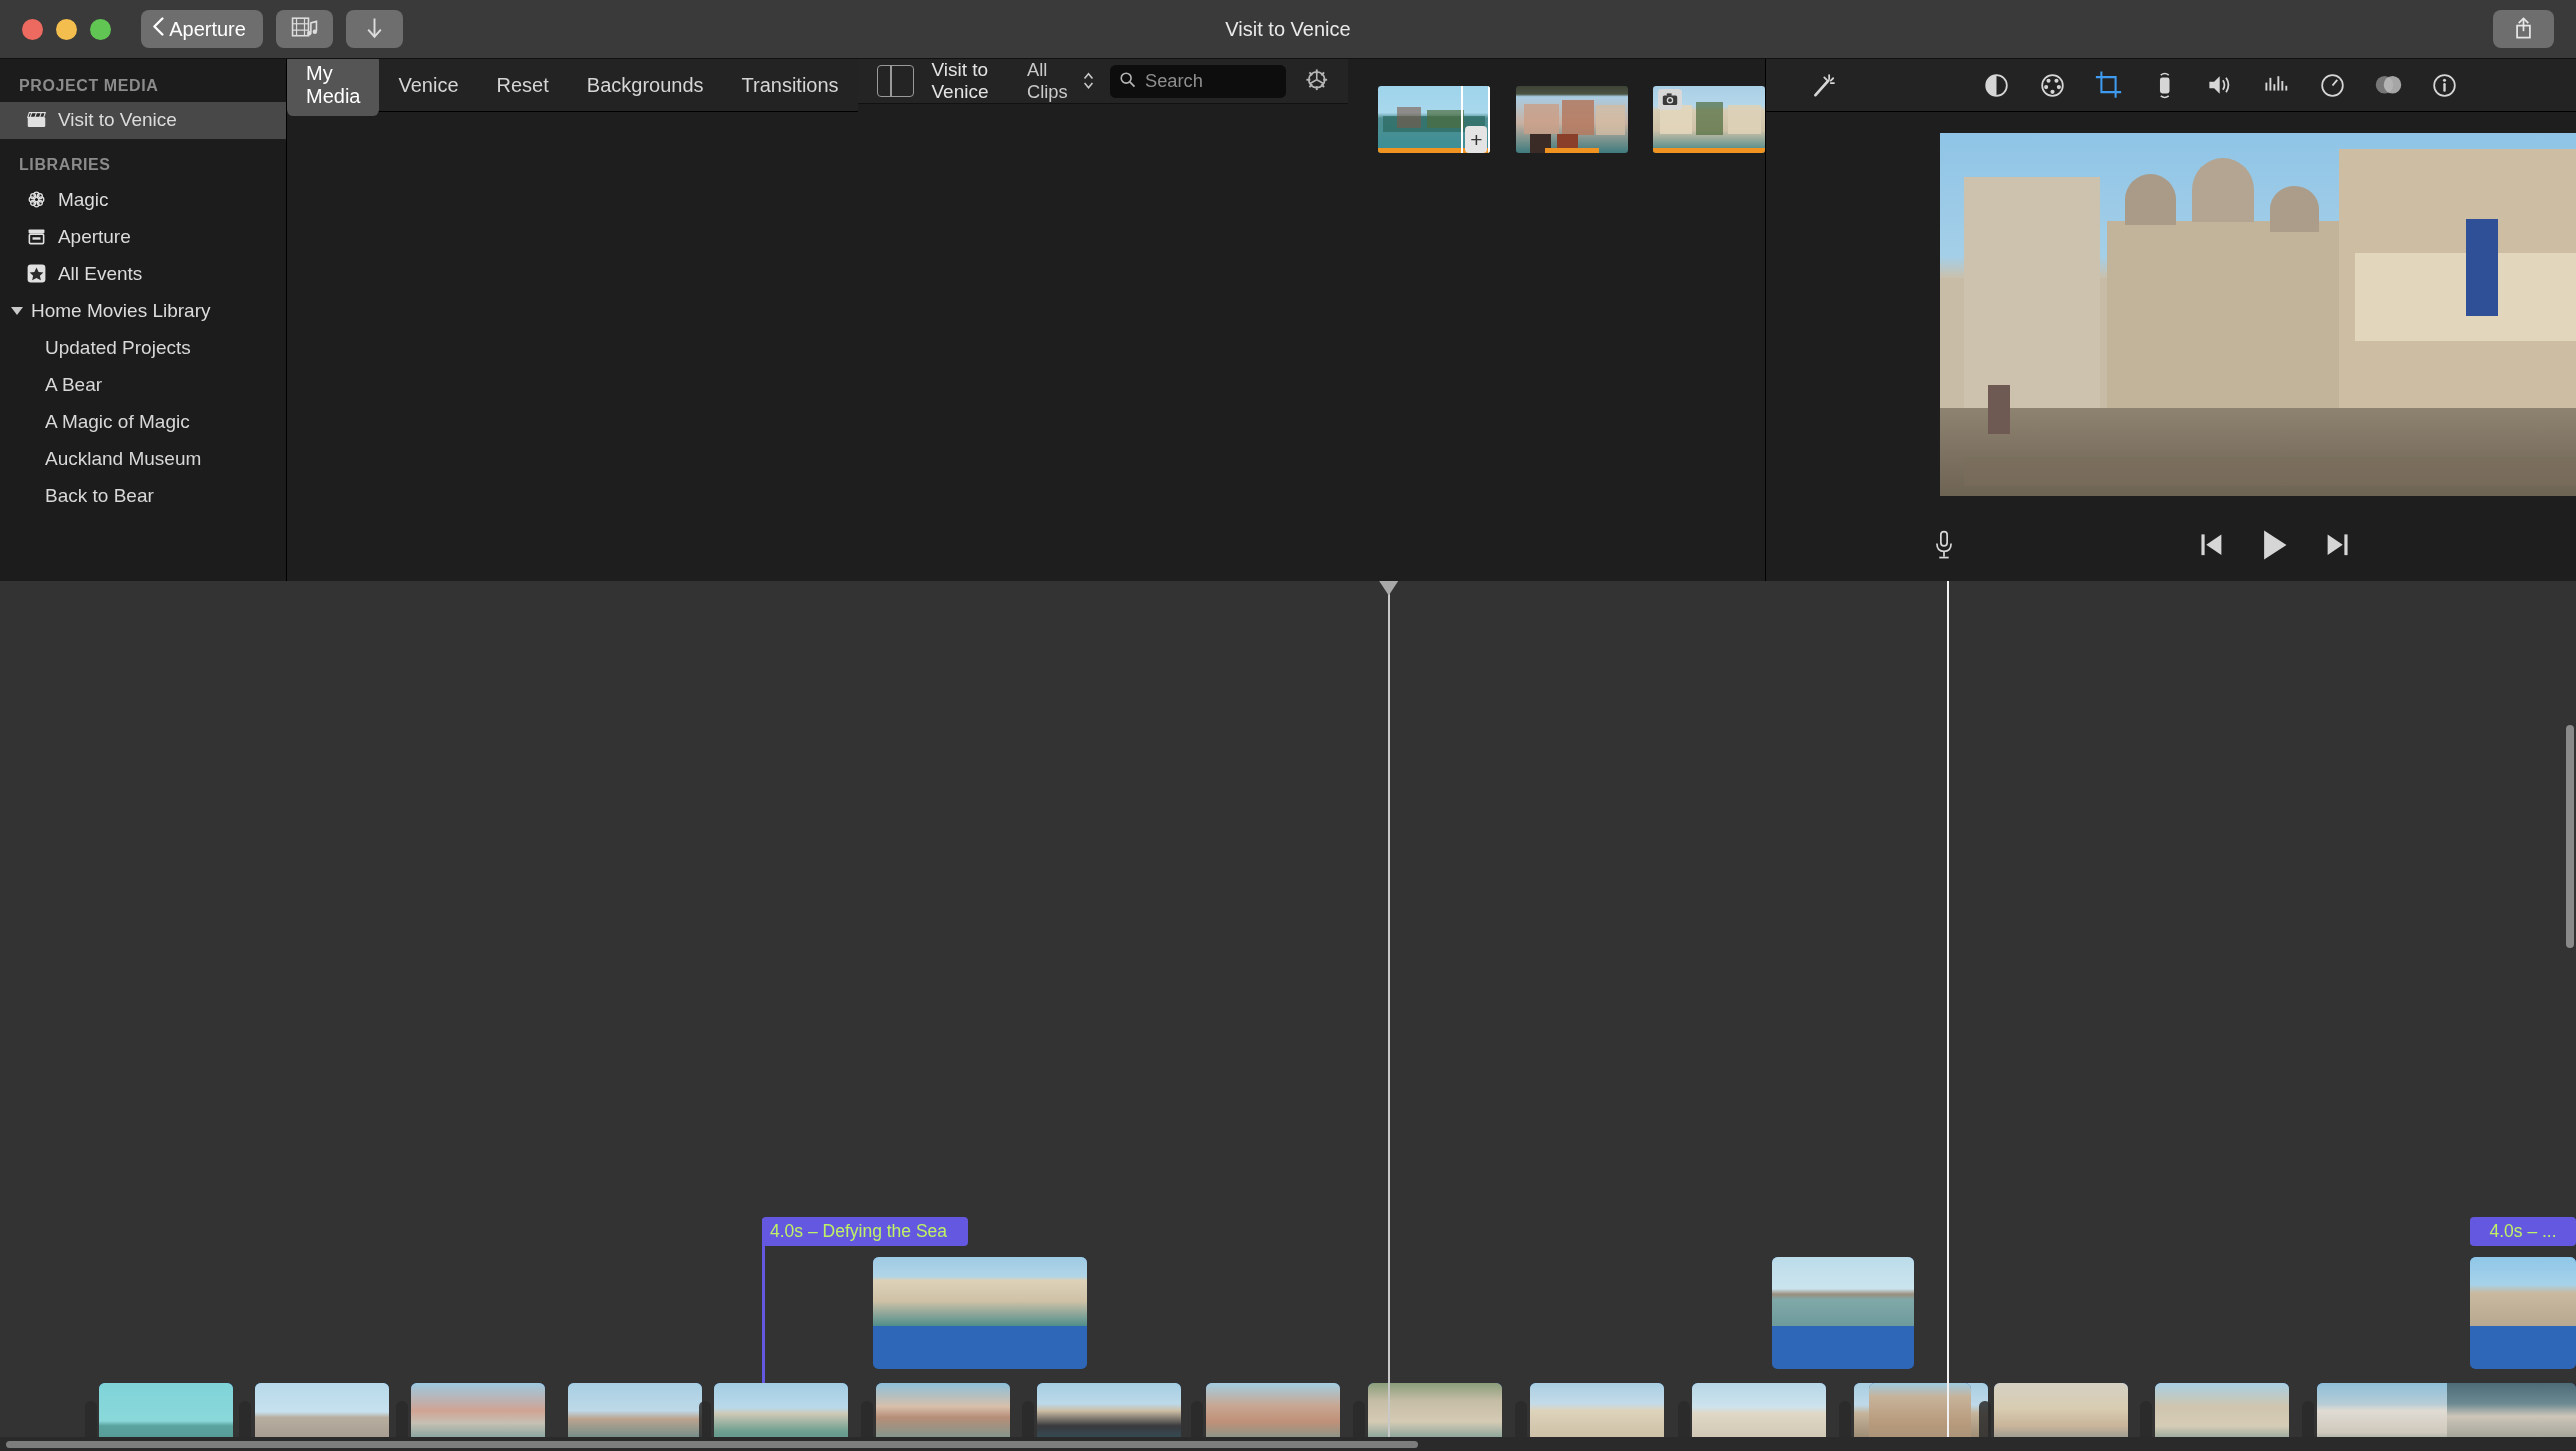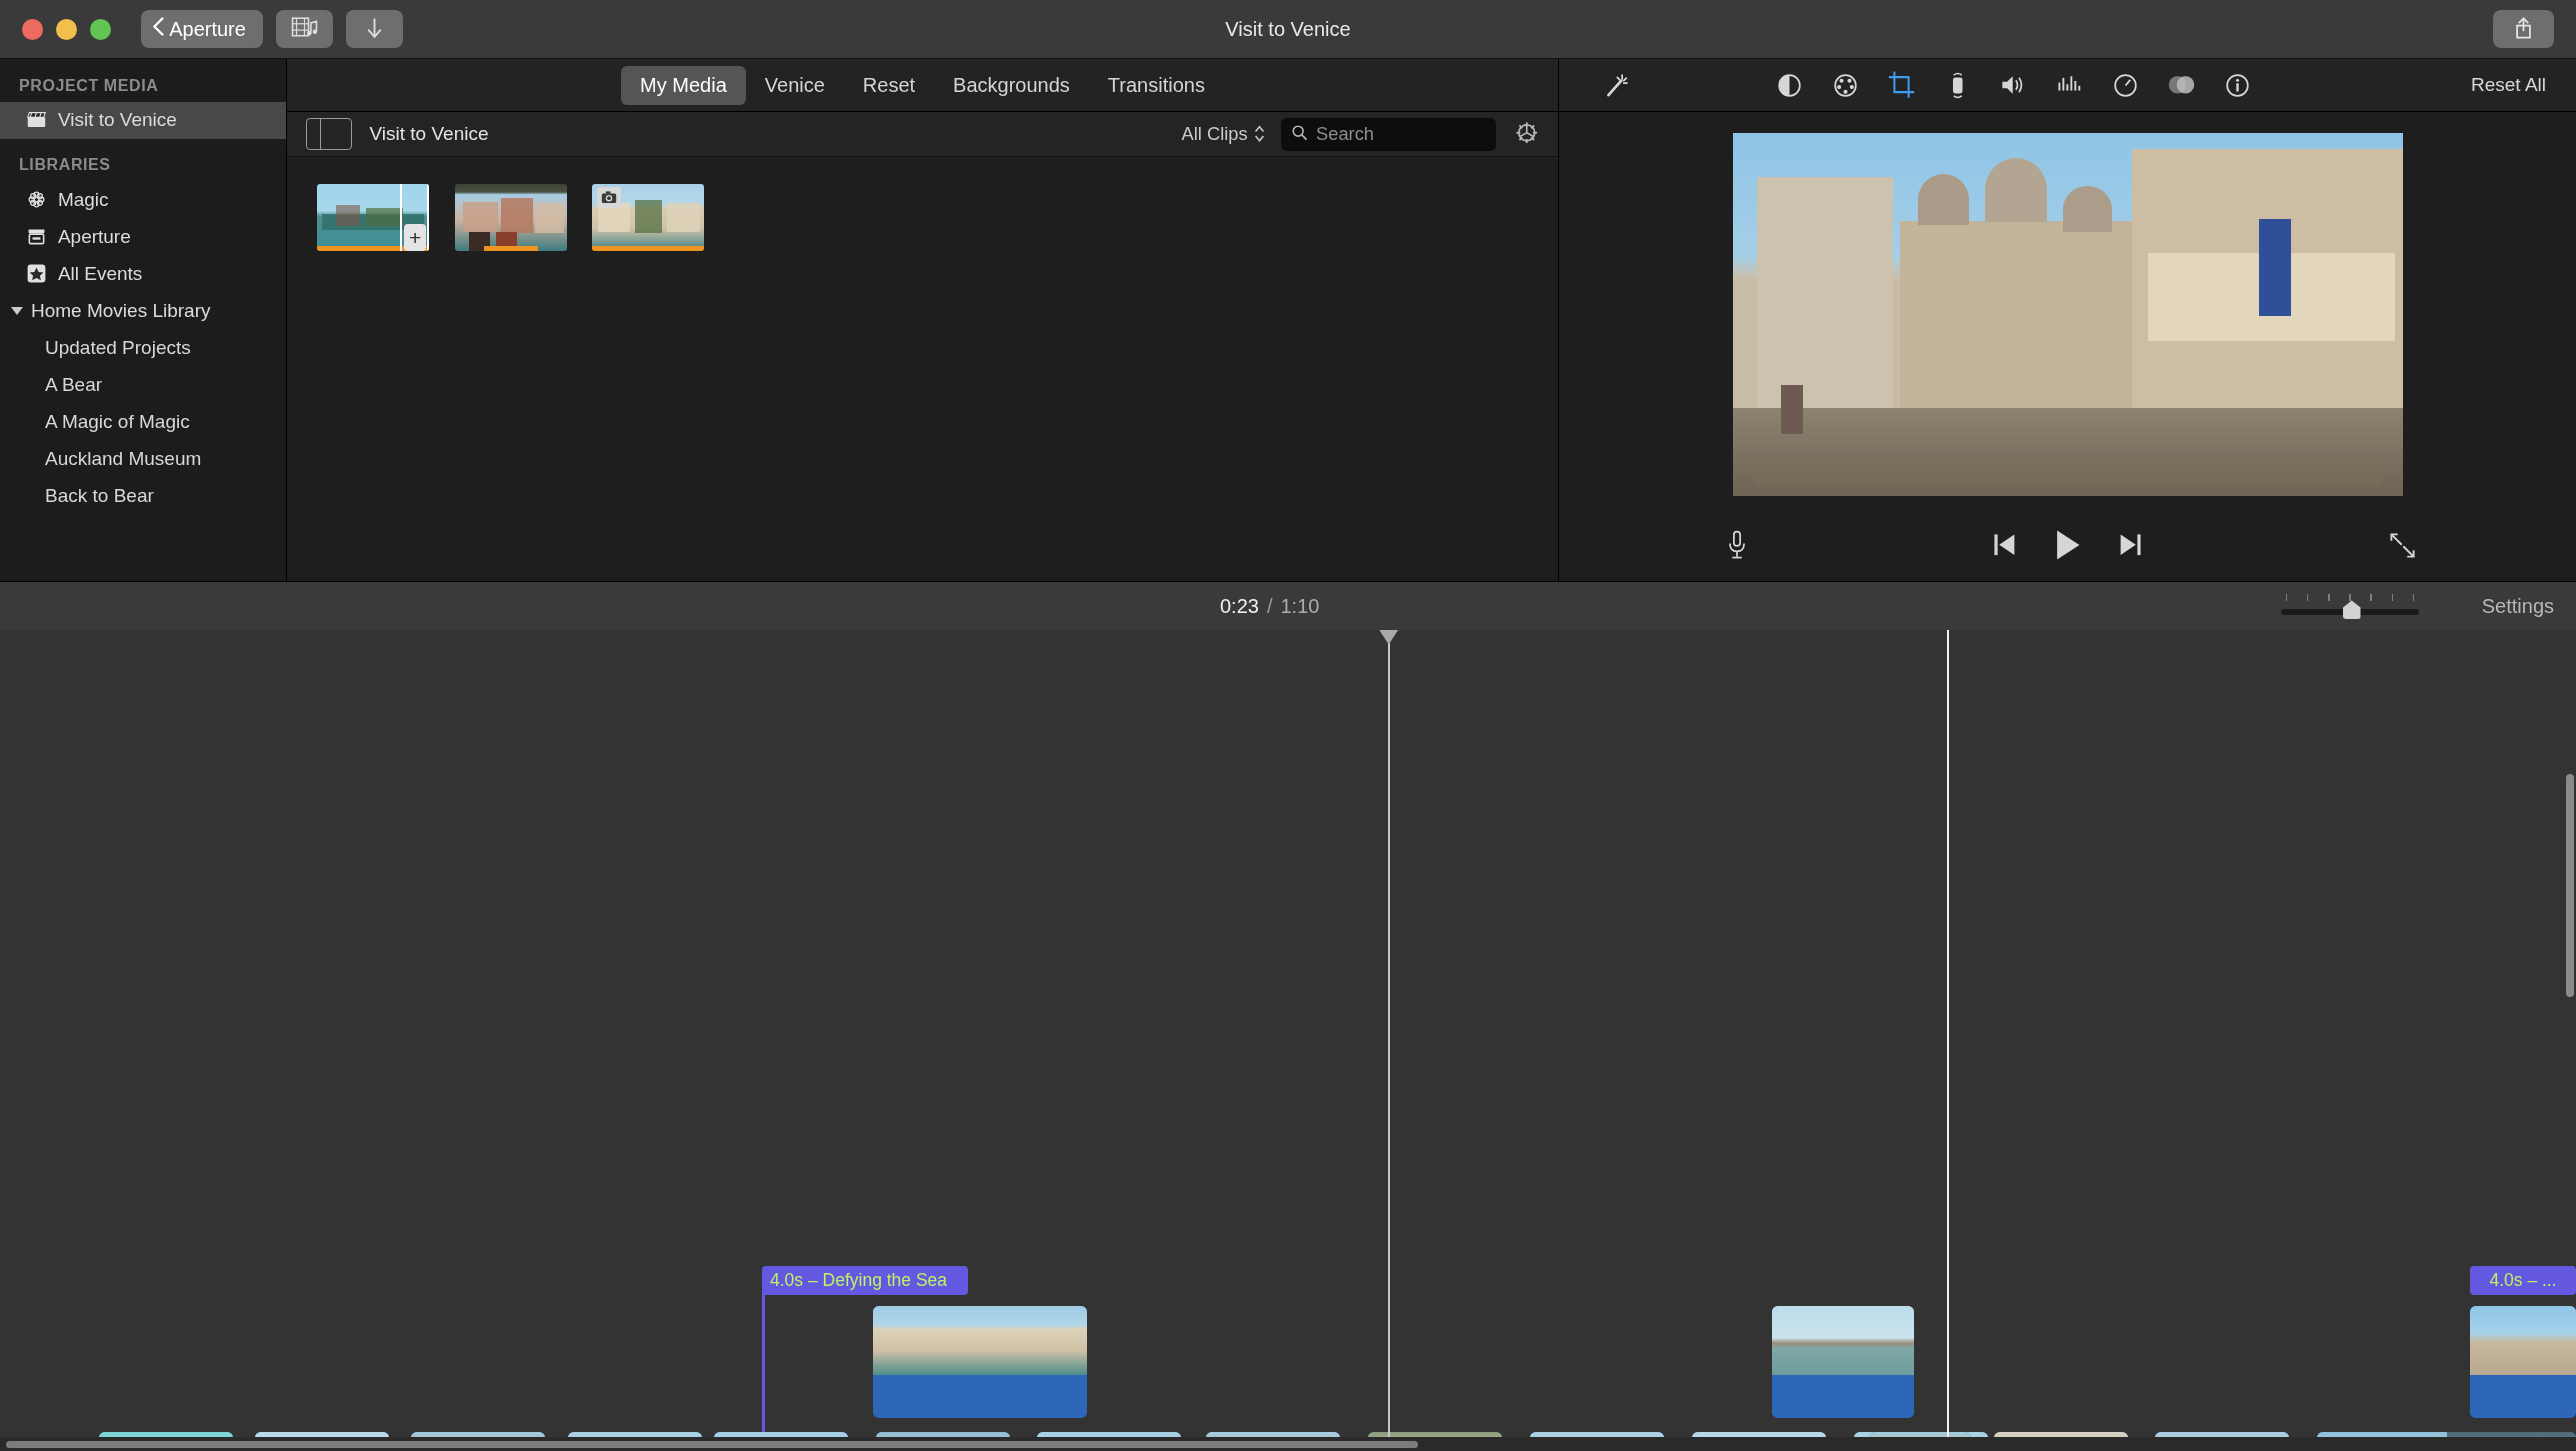--- a/index.html
+++ b/index.html
@@ -57,21 +57,21 @@
   .sb-item .ico { width: 22px; height: 22px; display: flex; align-items: center; justify-content: center; }
   .sb-sub { padding-left: 45px; font-size: 19px; color: #d8d8d8; height: 37px; display: flex; align-items: center; }
   .sb-disc {
     display: flex; align-items: center; gap: 8px;
     height: 37px; padding-left: 11px; font-size: 19px; color: #dcdcdc;
   }
   .tri { width: 0; height: 0; border-left: 7.2px solid #c9c9c9; border-top: 5.6px solid transparent; border-bottom: 5.6px solid transparent; }
   .tri.down { border-left: 6.4px solid transparent; border-right: 6.4px solid transparent; border-top: 8px solid #c9c9c9; border-bottom: 0; }
 
   
-  .browser { flex: 1 1 auto; background: #1e1e1e; display: flex; flex-direction: column; border-right: 0.8px solid #000; }
+  .browser { flex: 1 1 auto; background: #1e1e1e; display: flex; flex-direction: row; border-right: 0.8px solid #000; }
   .tabbar {
     height: 53px; display: flex; align-items: center; justify-content: center;
     gap: 0; background: #232323; border-bottom: 0.8px solid #000;
   }
   .tab { font-size: 20px; color: #d5d5d5; padding: 8px 19px; border-radius: 6.4px; }
   .tab.active { background: #555; color: #fff; }
   .browser-toolbar {
     height: 45px; display: flex; align-items: center;
     background: #242424; border-bottom: 0.8px solid #111; padding: 0 19px 0 0;
   }
@@ -531,41 +531,20 @@
             <polyline points="3,11 3,3 11,3" fill="none" stroke="#d6d6d6" stroke-width="2.4"></polyline>
             <line x1="3" y1="3" x2="16" y2="16" stroke="#d6d6d6" stroke-width="2.4"></line>
             <polyline points="31,23 31,31 23,31" fill="none" stroke="#d6d6d6" stroke-width="2.4"></polyline>
             <line x1="31" y1="31" x2="18" y2="18" stroke="#d6d6d6" stroke-width="2.4"></line>
           </svg>
         </div>
       </div>
     </div>
   </div>
 
-  <div class="tl-toolbar">
-    <div class="timecode">
-      <span class="tc-cur">0:23</span>
-      <span class="tc-sep">/</span>
-      <span class="tc-tot">1:10</span>
-    </div>
-    <div class="zoom-wrap">
-      <div class="zoom-ticks">
-        <i></i>
-          <i></i>
-          <i></i>
-          <i></i>
-          <i></i>
-          <i></i>
-          <i></i>
-      </div>
-      <div class="zoom-track"></div>
-      <div class="zoom-knob"></div>
-    </div>
-    <div class="settings-btn">Settings</div>
-  </div>
 
   <div class="timeline">
 
     <div class="title-stem" style="left:762px;top:638px;height:171px;"></div>
     <div class="title-clip" style="left:762px;top:636px;width:206px;">4.0s – Defying the Sea</div>
 
     <div class="clip video-clip" style="left:873px;top:676px;width:214px;height:112px;">
       <div class="thumbs">
         <div style="background:linear-gradient(to bottom,#9fcbe4 0%,#b0d5e8 28%,#ddd2b8 34%,#cec1a6 64%,#4f8e8b 100%)"></div>
         <div style="background:linear-gradient(to bottom,#9fcbe4 0%,#b0d5e8 28%,#ddd2b8 34%,#cec1a6 64%,#4f8e8b 100%)"></div>

